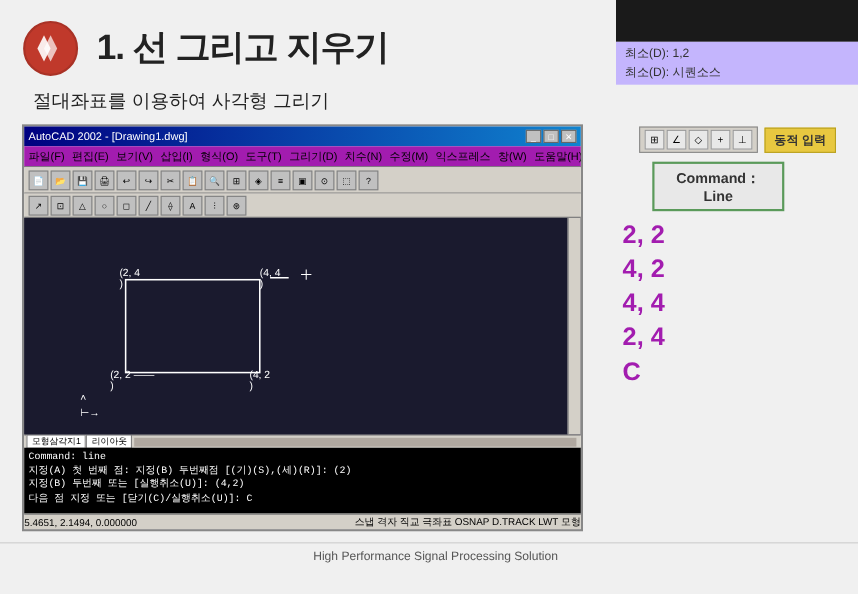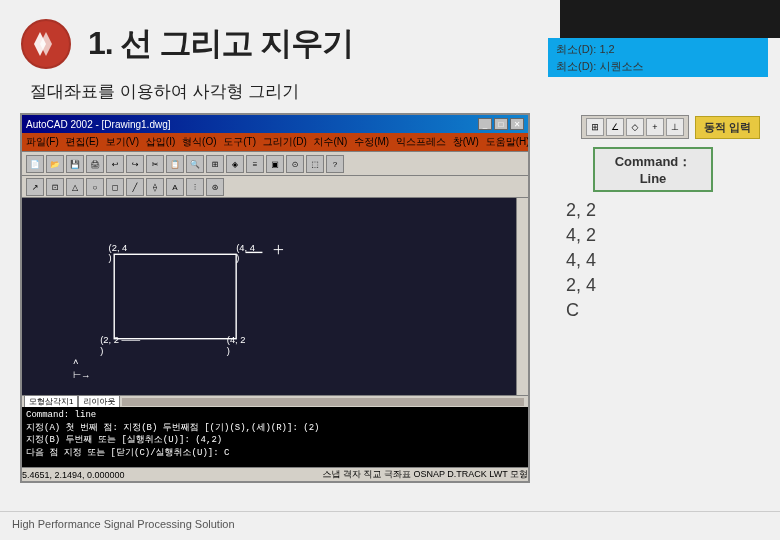--- a/index.html
+++ b/index.html
@@ -36,23 +36,23 @@
       position: absolute;
       top: 0;
       right: 0;
       width: 220px;
       height: 38px;
       background: #1a1a1a;
     }
     .top-right-info {
       position: absolute;
       top: 38px;
-      right: 12px;
+      right: 0;
       width: 220px;
-      background: #0ea5e9;
+      background: #c4b5fd;
       font-size: 11px;
       color: #333;
       padding: 3px 8px;
       line-height: 1.5;
     }
 
     
     .subtitle {
       font-size: 17px;
       color: #222;
@@ -100,21 +100,21 @@
       border: 1px solid #666;
       font-size: 8px;
       display: flex;
       align-items: center;
       justify-content: center;
       cursor: pointer;
     }
 
     
     .autocad-menubar {
-      background: #c2410c;
+      background: #a21caf;
       font-size: 10px;
       padding: 2px 4px;
       color: #000;
       border-bottom: 1px solid #808080;
       white-space: nowrap;
       overflow: hidden;
     }
     .menu-item {
       display: inline-block;
       margin-right: 4px;
@@ -261,31 +261,32 @@
     }
 
     
     .step-values {
       display: flex;
       flex-direction: column;
       gap: 4px;
       padding-left: 20px;
     }
     .step-value {
-      font-size: 18px;
-      font-weight: normal;
-      color: #404040;
+      font-size: 23px;
+      font-weight: bold;
+      color: #a21caf;
     }
 
     
     .footer {
       position: absolute;
-      bottom: 10px;
+      bottom: 28px;
       left: 0;
       right: 0;
+      text-align: center;
       font-size: 11px;
       color: #555;
       border-top: 1px solid #ccc;
       padding-top: 6px;
       padding-left: 12px;
     }
     .tab-item {
       background: #ffffff;
       border: 1px solid #808080;
       padding: 0 4px;

